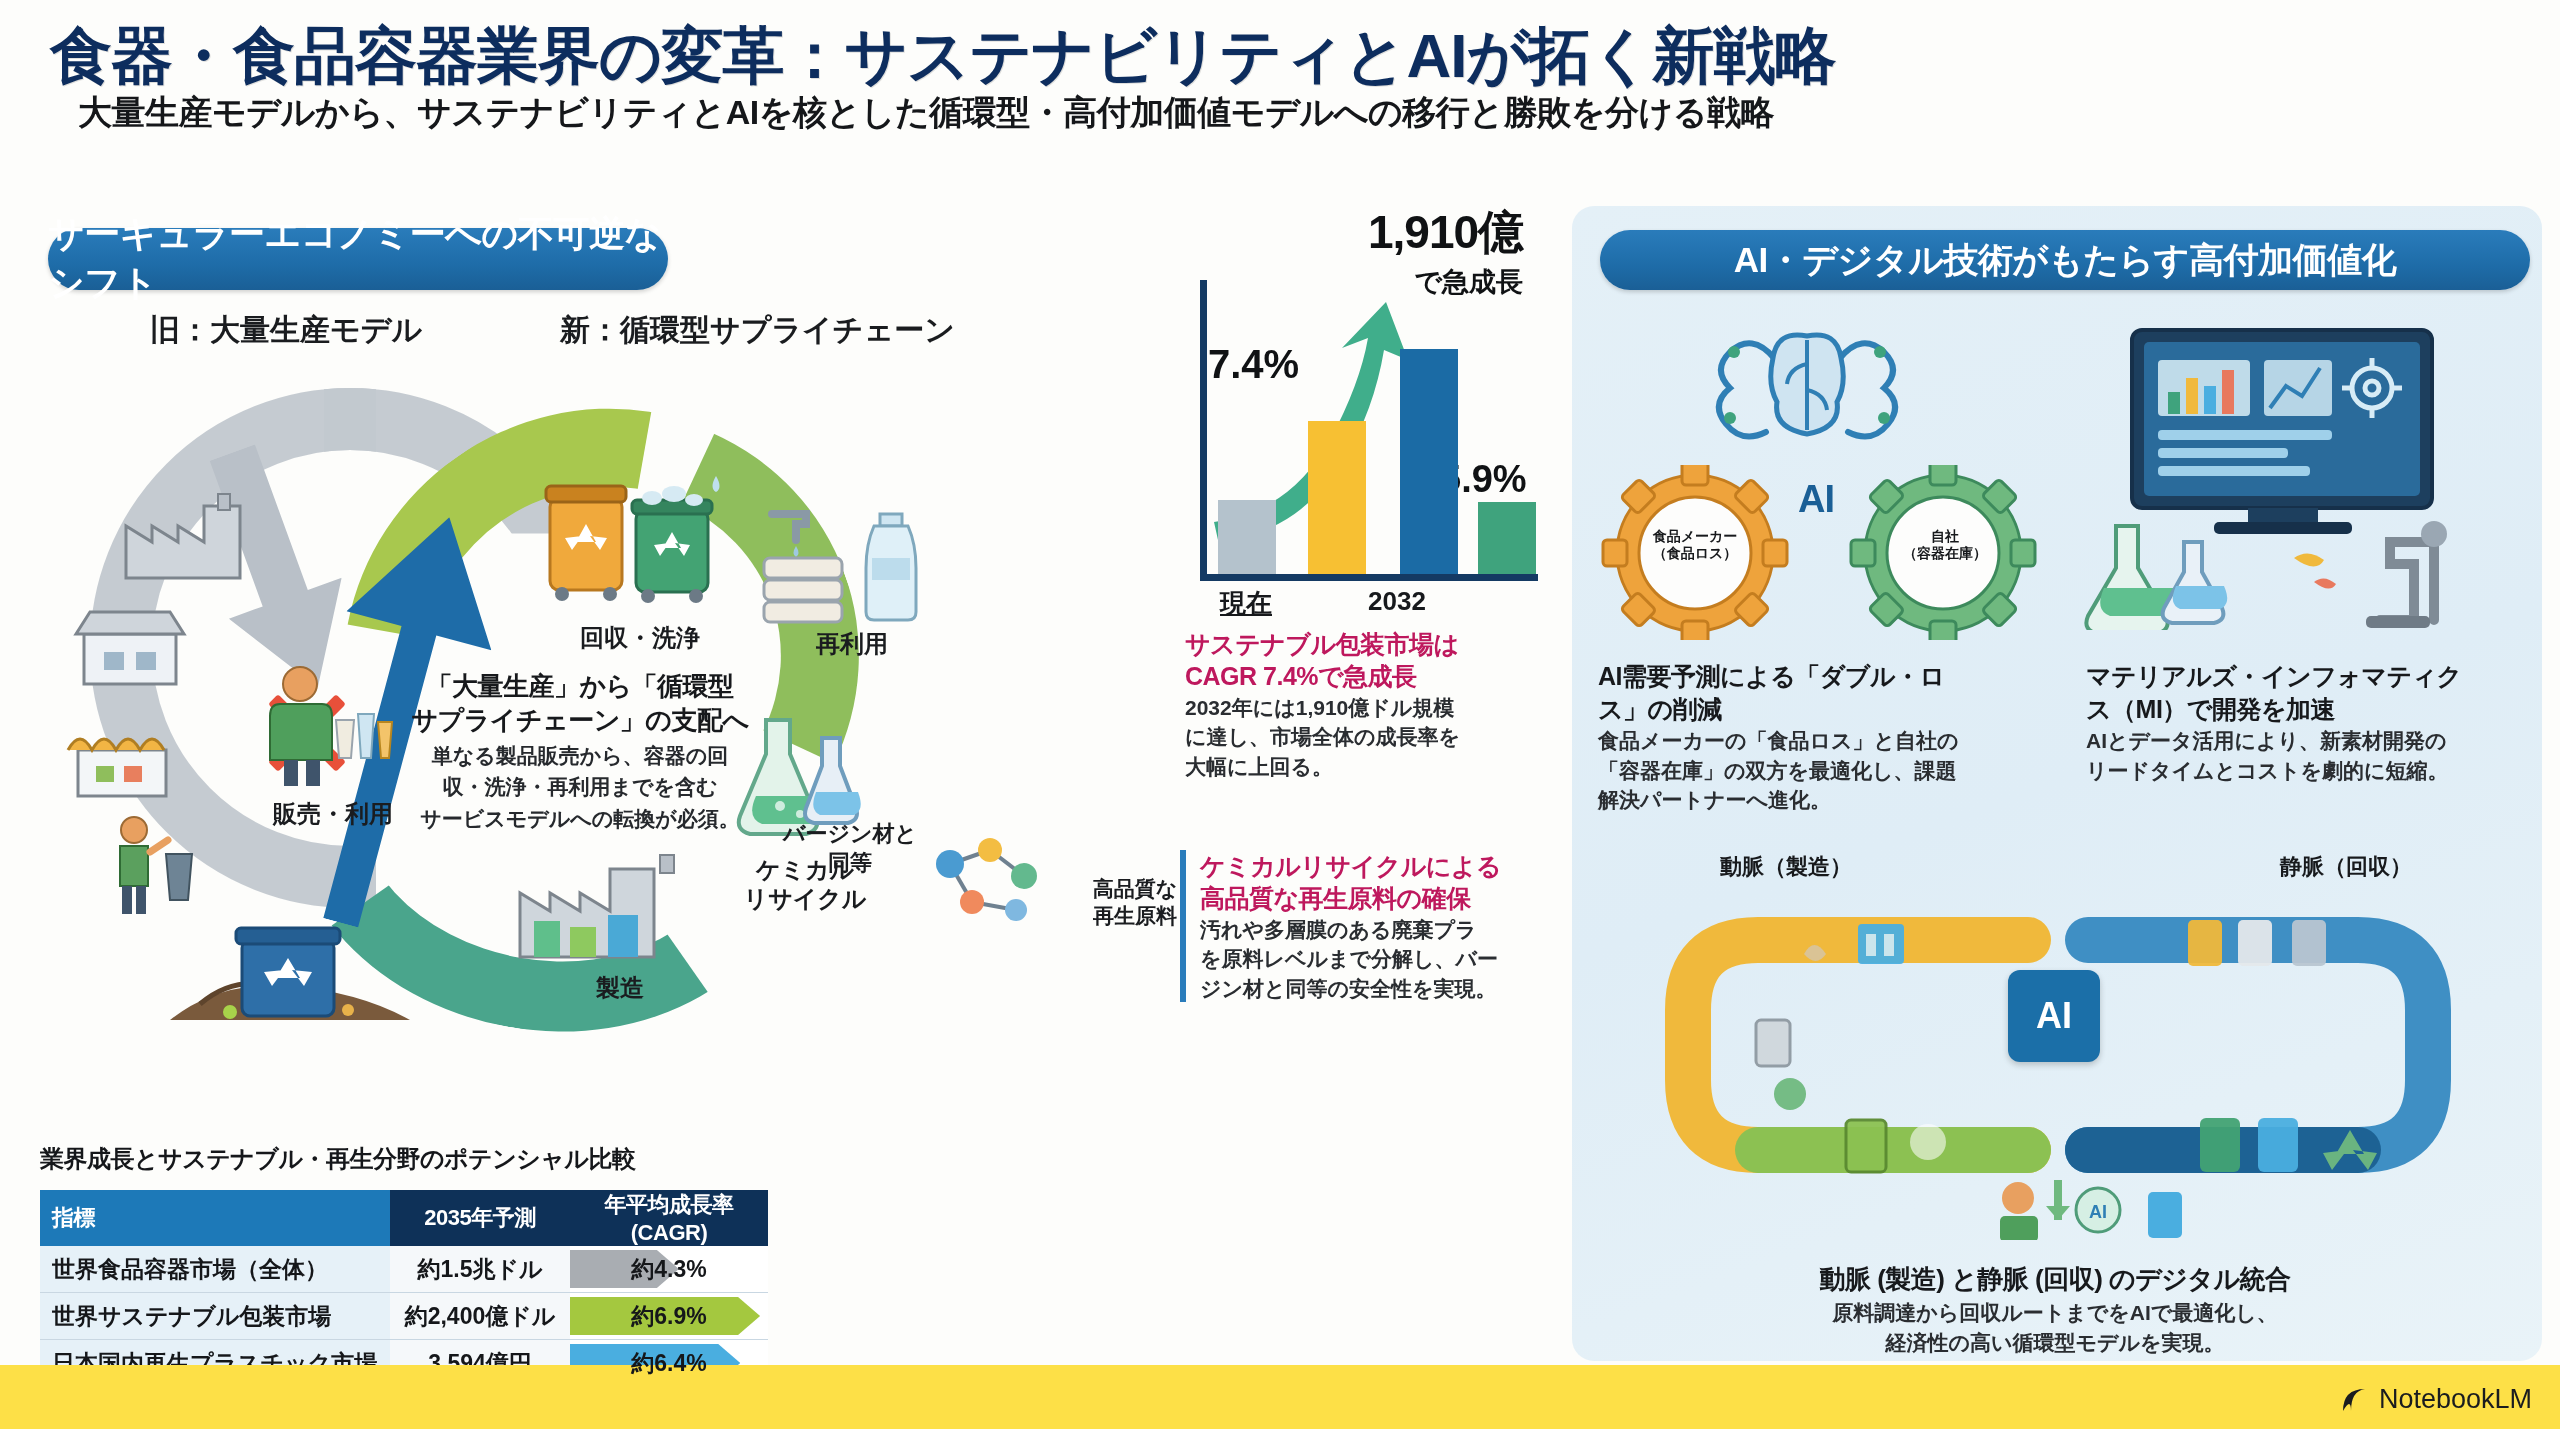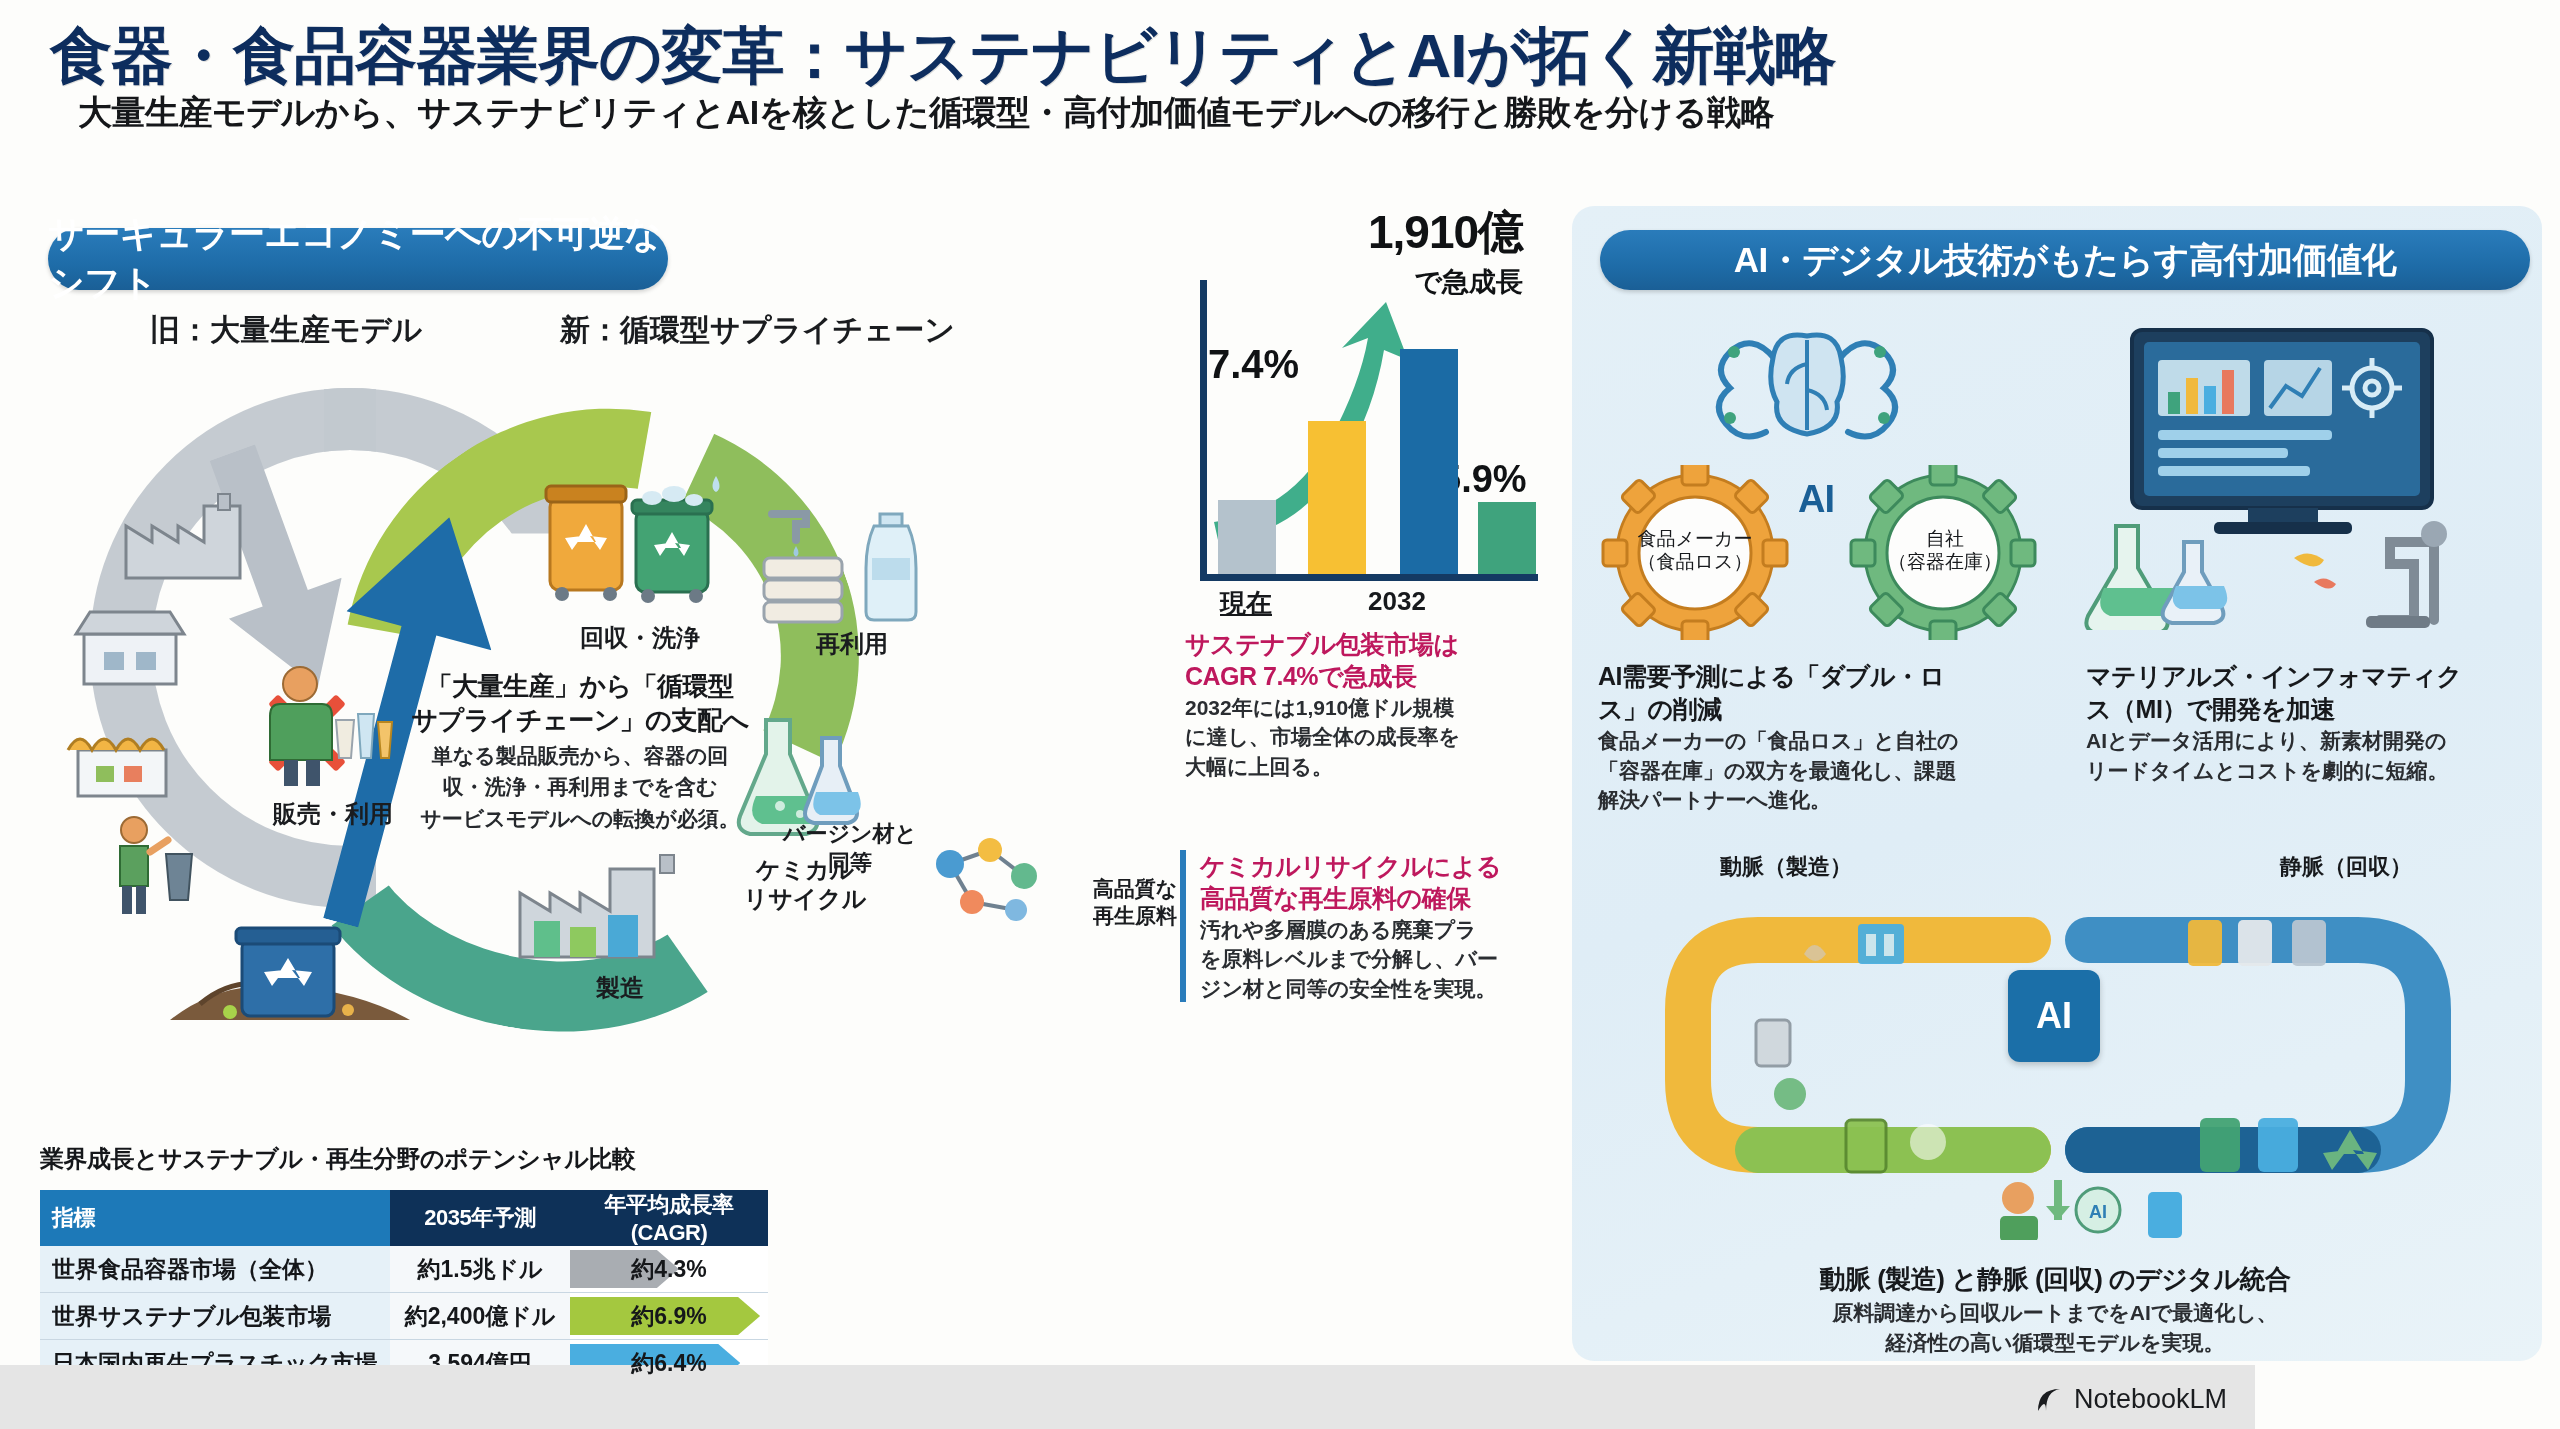--- a/index.html
+++ b/index.html
@@ -147,33 +147,33 @@
   .cagr-bar { position:absolute; left:0; top:4px; height:38px; }
   .cagr-txt { position:relative; z-index:3; font-size:23px; font-weight:bold; color:#15171a; line-height:46px; display:block;}
 
   
   .ai-txt { position:absolute; }
   .ai-txt .at-h { font-size:25px; font-weight:bold; color:#17191c; line-height:1.3; letter-spacing:-.5px;}
   .ai-txt .at-b { font-size:21px; font-weight:bold; color:#2a2d31; line-height:1.32; margin-top:2px;}
   .ai-center { position:absolute; text-align:center; }
   .ai-center .ac-h { font-size:26px; font-weight:bold; color:#17191c; letter-spacing:-.5px;}
   .ai-center .ac-b { font-size:21px; font-weight:bold; color:#2a2d31; line-height:1.32; margin-top:2px;}
-  .gear-cap { position:absolute; text-align:center; font-size:19px; font-weight:normal; color:#17191c; line-height:1.2;}
+  .gear-cap { position:absolute; text-align:center; font-size:14px; font-weight:bold; color:#17191c; line-height:1.2;}
   .ai-word { position:absolute; font-size:38px; font-weight:bold; color:#1a5f96; letter-spacing:-1px;}
   .vein-cap { position:absolute; font-size:22px; font-weight:bold; color:#17191c; white-space:nowrap;}
 
   .ai-chip {
     position:absolute; width:92px; height:92px; background:#1b6fa8; border-radius:12px;
     display:flex; align-items:center; justify-content:center; color:#fff;
     font-size:36px; font-weight:bold; box-shadow:0 3px 6px rgba(0,0,0,.2);
   }
 
   
   .footer {
-    position:absolute; left:0; bottom:0; width:2255px; height:64px; background:#e5e5e5;
+    position:absolute; left:0; bottom:0; width:2560px; height:64px; background:#fde047;
   }
   .nlm {
     position:absolute; right:28px; bottom:14px; display:flex; align-items:center; gap:10px;
     font-size:27px; color:#1a1c1f; font-weight:500;
   }
 </style>
 </head>
 <body>
 
 <div class="canvas">

